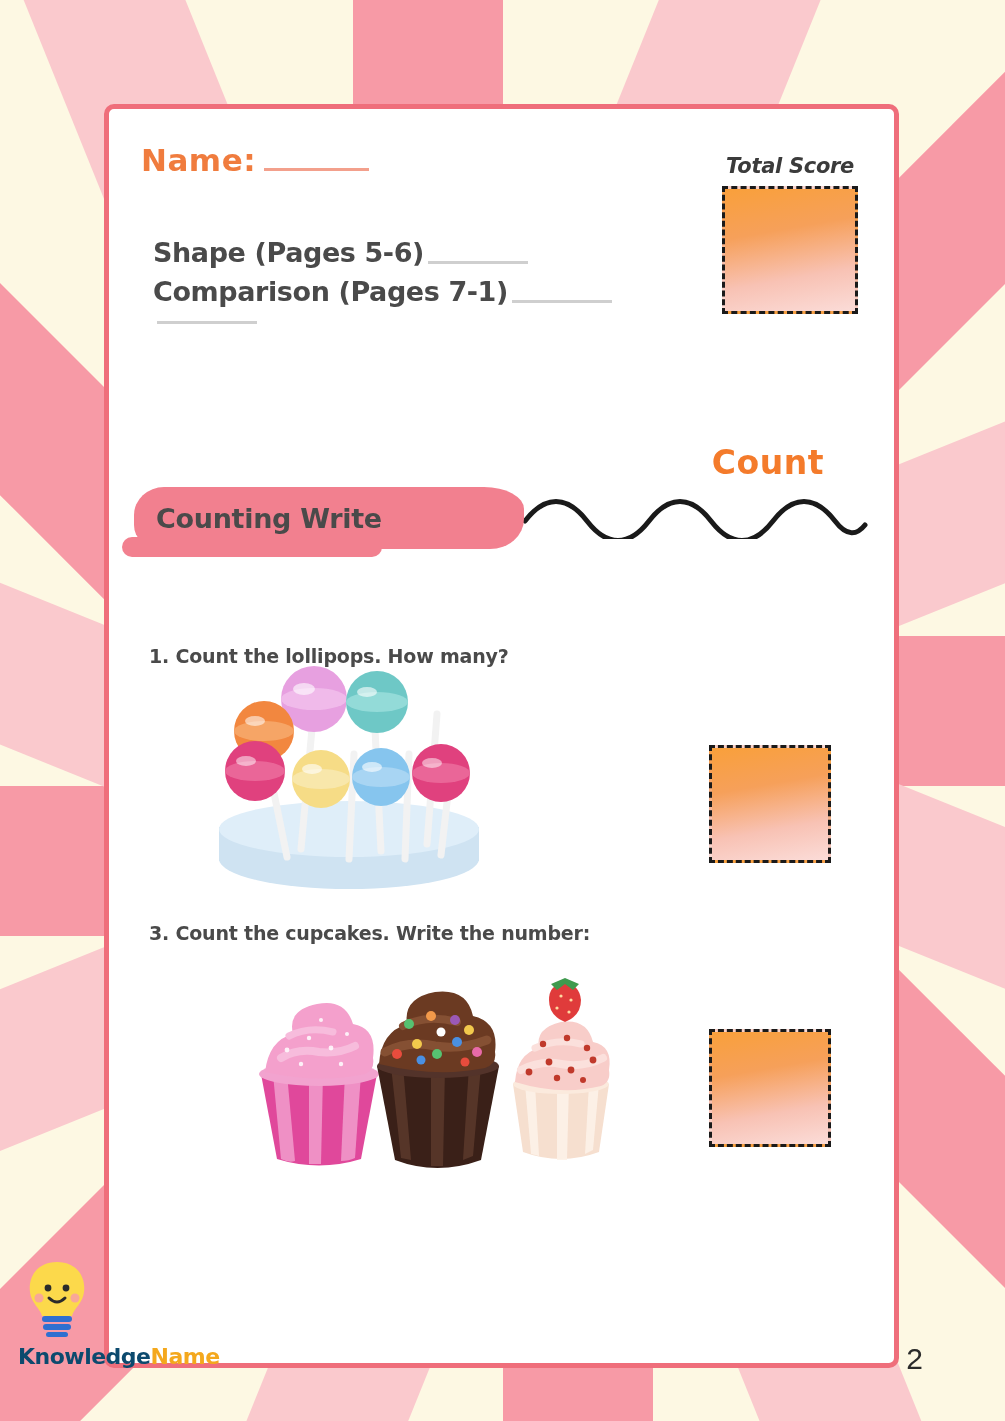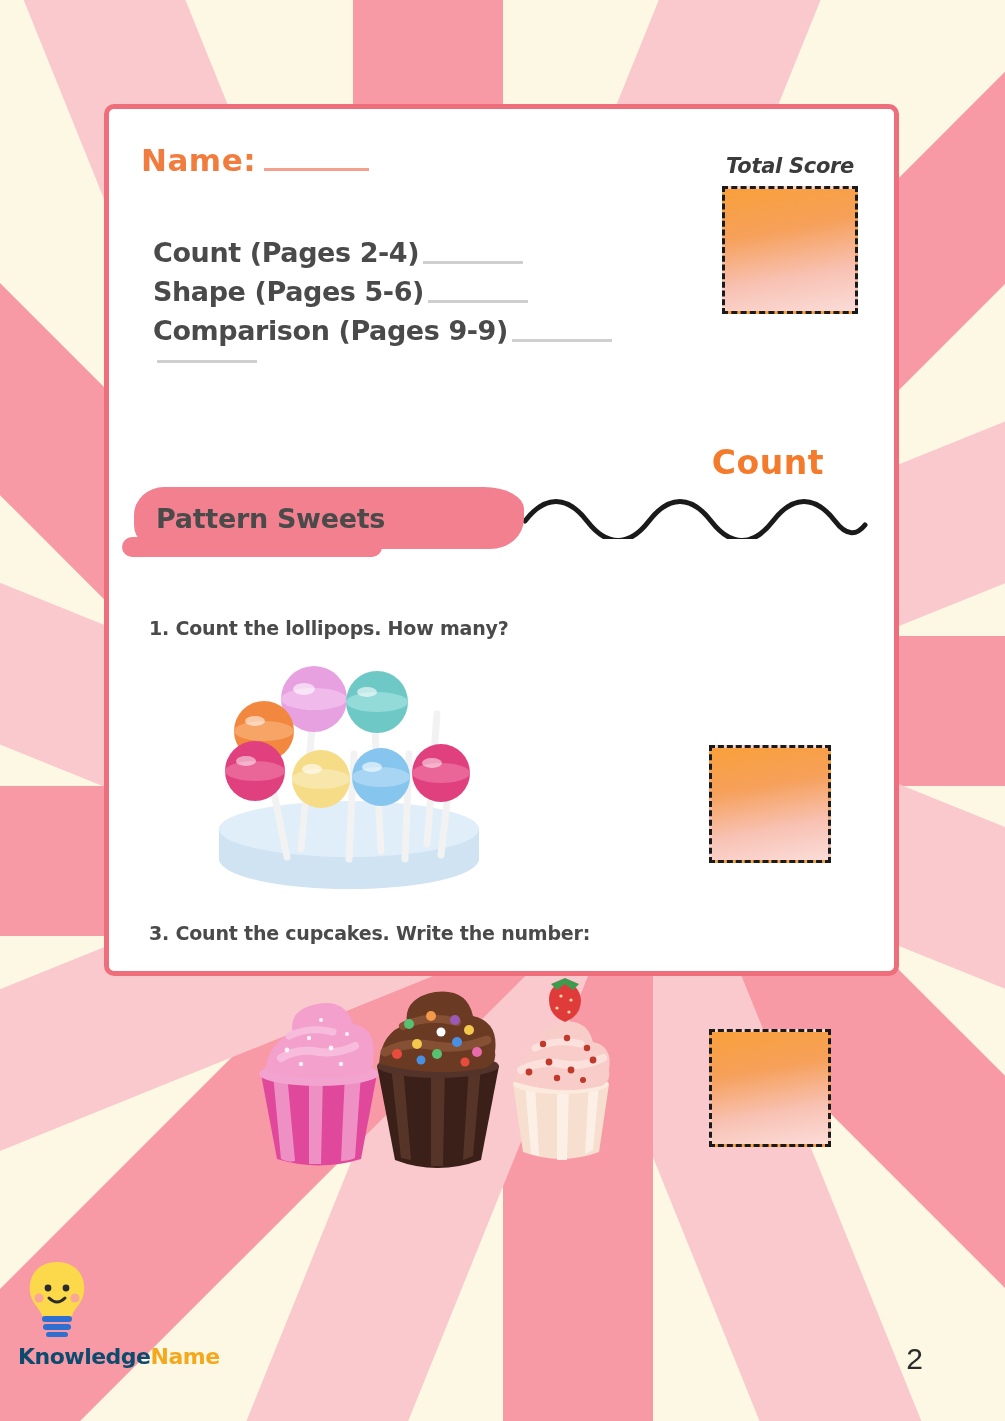--- a/index.html
+++ b/index.html
@@ -35,21 +35,21 @@
   .ray.pale {
     background: #fac9cd;
   }
 
   
   #sheet {
     position: absolute;
     left: 104px;
     top: 104px;
     width: 795px;
-    height: 872px;
+    height: 1264px;
     background: #ffffff;
     border: 5px solid #ef6e7b;
     border-radius: 10px;
     box-sizing: border-box;
   }
 
   
   #name-row {
     position: absolute;
     left: 32px;
@@ -186,21 +186,21 @@
     left: 40px;
     width: 715px;
   }
   .question-text {
     font-family: "DejaVu Sans", sans-serif;
     font-size: 19px;
     font-weight: bold;
     color: #4a4a4a;
     letter-spacing: -0.2px;
   }
-  #q1 { top: 508px; }
+  #q1 { top: 536px; }
   #q2 { top: 813px; }
 
   .q-box {
     position: absolute;
     width: 116px;
     height: 112px;
   }
   #q1-box { left: 600px; top: 636px; }
   #q2-box { left: 600px; top: 920px; }
 
@@ -266,45 +266,41 @@
     <span id="name-blank"></span>
   </div>
 
   <div id="total-score-wrap">
     <div id="total-score-label">Total Score</div>
     <div id="total-score-box" class="answer-box"></div>
   </div>
 
   <div id="sections">
     <div class="section-row">
-      <span class="section-text">Count (Pages 2-4)</span>
-      <span class="section-blank"></span>
-    </div>
-    <div class="section-row">
       <span class="section-text">Shape (Pages 5-6)</span>
       <span class="section-blank"></span>
     </div>
     <div class="section-row">
-      <span class="section-text">Comparison (Pages 9-9)</span>
+      <span class="section-text">Comparison (Pages 7-1)</span>
       <span class="section-blank"></span>
     </div>
     <div class="section-row">
       <span class="section-blank"></span>
     </div>
   </div>
 
   <div id="count-title">Count</div>
 
   <svg id="squiggle" viewBox="0 0 348 48">
     <path d="M4,30 C24,4 46,4 66,30 C86,56 108,56 128,30 C148,4 170,4 190,30 C210,56 232,56 252,30 C272,4 294,4 314,30 C326,46 336,44 344,34" fill="none" stroke="#1a1a1a" stroke-width="5" stroke-linecap="round"></path>
   </svg>
 
   <div id="banner">
     <div id="banner-brush"></div>
-    <div id="banner-text">Pattern Sweets</div>
+    <div id="banner-text">Counting Write</div>
   </div>
 
   <div id="q1" class="question">
     <div class="question-text">1. Count the lollipops. How many?</div>
   </div>
 
   <svg id="lollipops" class="art" viewBox="0 0 280 235">
 
     <ellipse cx="140" cy="200" rx="130" ry="30" fill="#cfe3f2"></ellipse>
     <rect x="10" y="168" width="260" height="34" fill="#cfe3f2"></rect>

